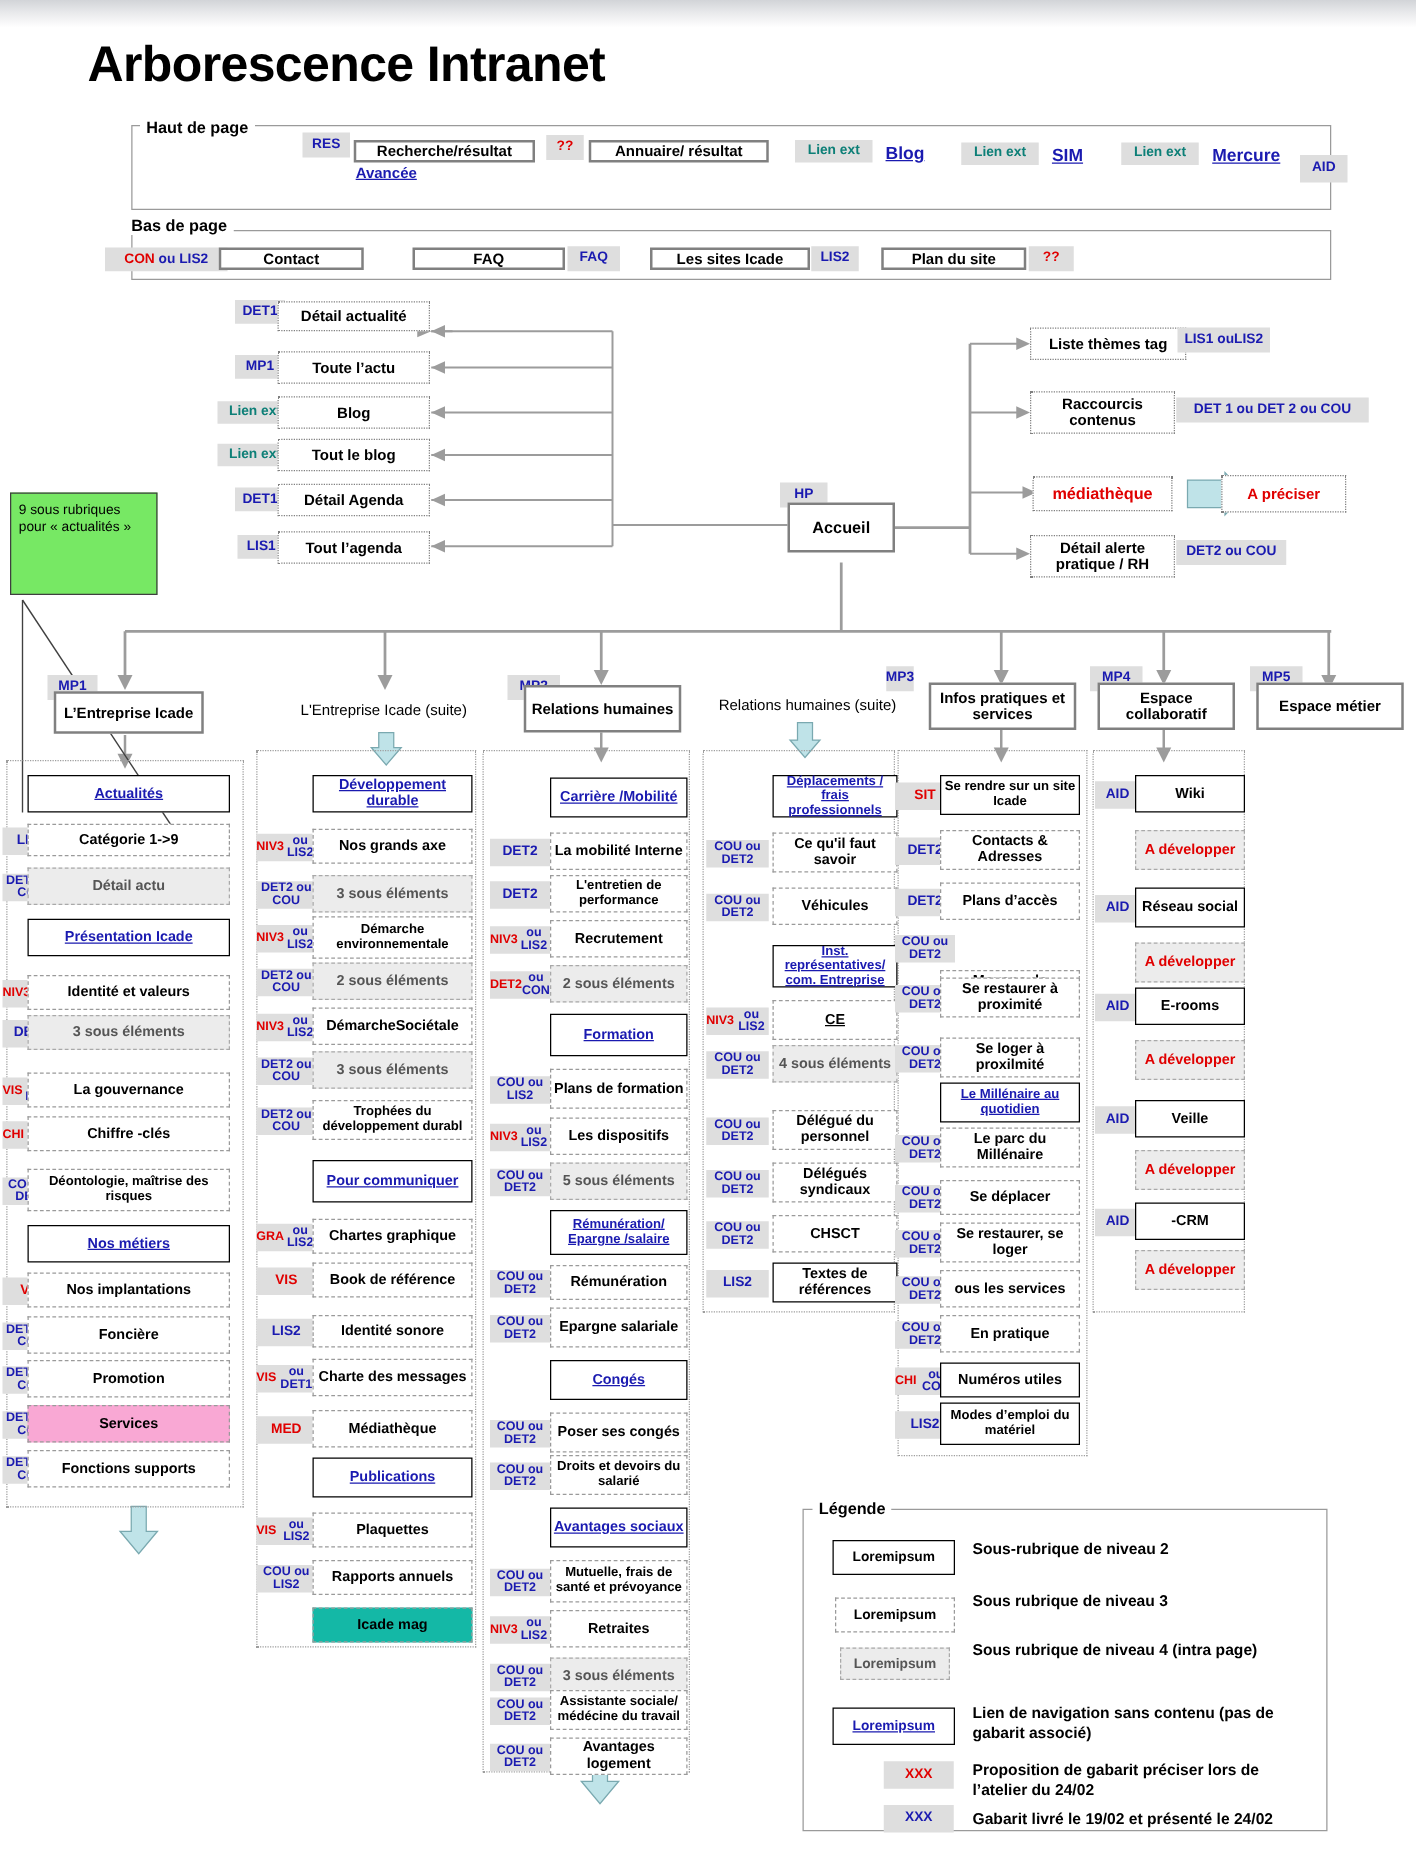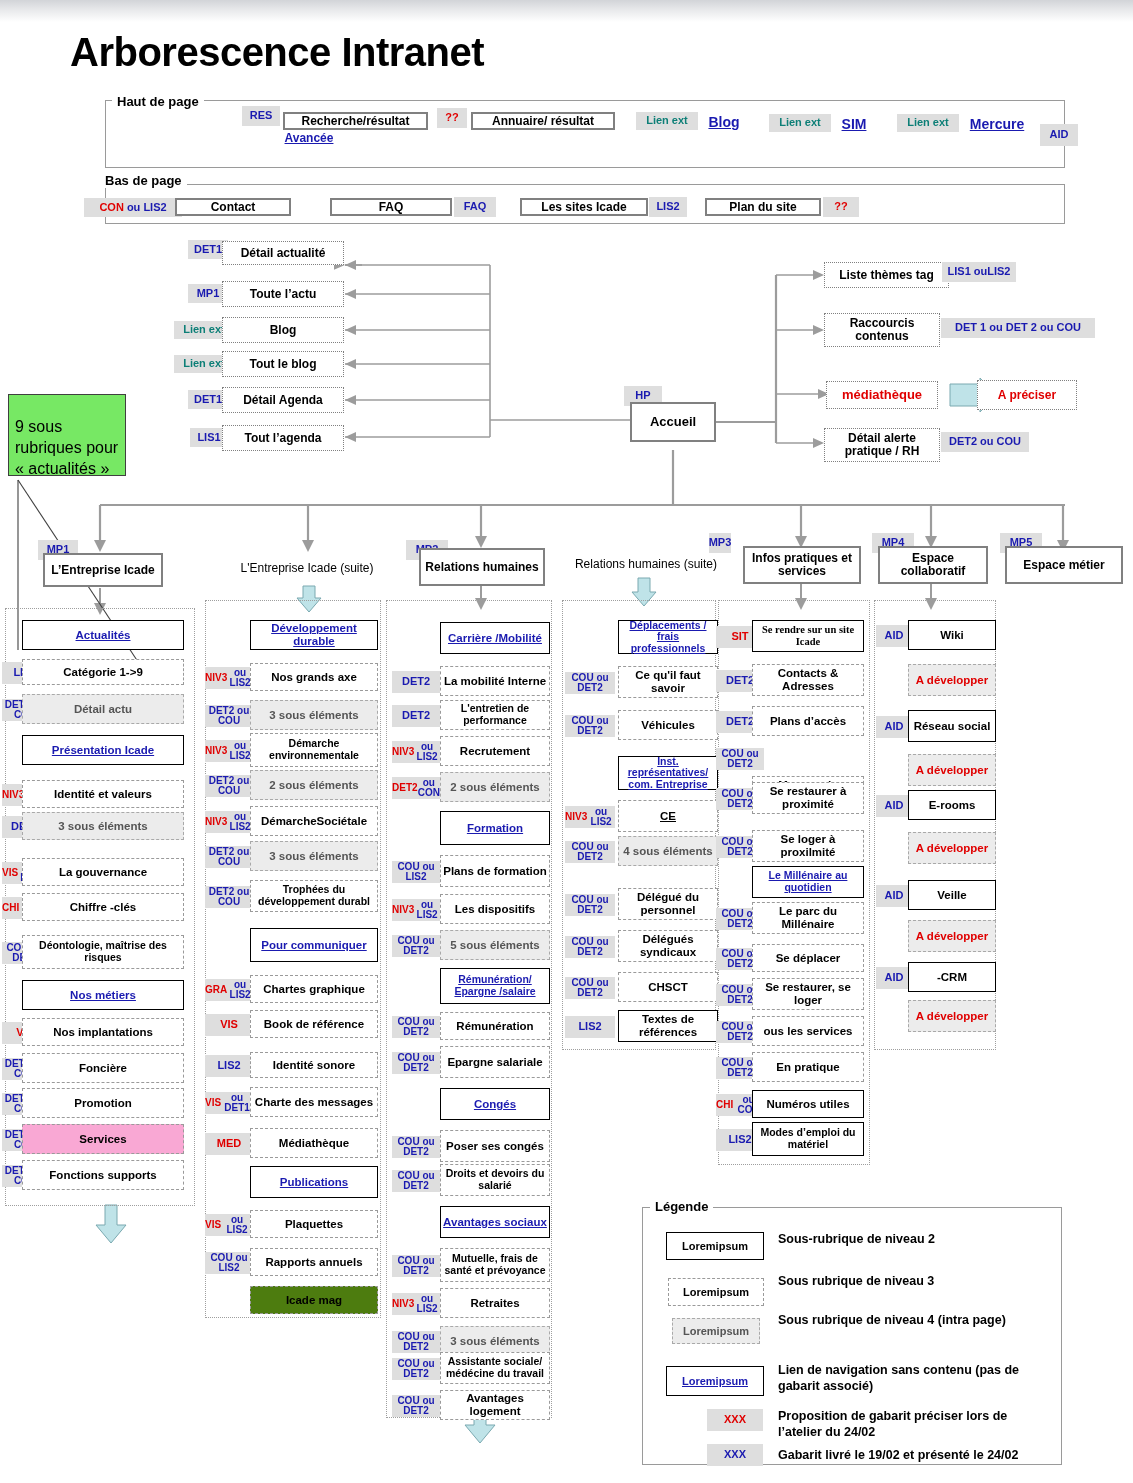--- a/index.html
+++ b/index.html
@@ -43,21 +43,21 @@
   
   .frame{position:absolute;border:1px solid #9a9a9a;box-sizing:border-box;}
   .frametitle{position:absolute;background:#fff;font-size:13px;font-weight:bold;
     padding:0 5px;color:#000;}
 
   
   .colframe{position:absolute;border:1.4px dotted #9e9e9e;box-sizing:border-box;}
 
   
   .greennote{position:absolute;background:#77e864;border:1px solid #3f3f3f;
-    font-size:16px;color:#000;padding:22px 6px;box-sizing:border-box;
+    font-size:11px;color:#000;padding:6px 6px;box-sizing:border-box;
     line-height:1.3;}
 
   svg.wires{position:absolute;left:0;top:0;width:1133px;height:1483px;
     pointer-events:none;}
 
   .legendbox{position:absolute;box-sizing:border-box;display:flex;
     align-items:center;justify-content:center;font-size:11px;font-weight:bold;}
   .legendtxt{position:absolute;font-size:12.5px;font-weight:bold;color:#000;
     line-height:1.25;}
 </style>
@@ -335,21 +335,21 @@
       <span class="r">MED</span>
     </div>
     <div style="position: absolute; left: 250px; top: 1128px; width: 128px; height: 30px; box-sizing: border-box; display: flex; align-items: center; justify-content: center; text-align: center; font-weight: bold; line-height: 1.1; font-size: 11.5px; border: 1.2px dashed rgb(154, 154, 154); background: rgb(255, 255, 255);">Médiathèque</div>
     <div style="position: absolute; left: 250px; top: 1166px; width: 128px; height: 32px; box-sizing: border-box; display: flex; align-items: center; justify-content: center; text-align: center; font-weight: bold; line-height: 1.1; font-size: 11.5px; border: 1.5px solid rgb(0, 0, 0); background: rgb(255, 255, 255);">
       <span style="color:#1a1ab0;text-decoration:underline;">Publications</span>
     </div>
     <div class="tag" style="left: 205px; top: 1214px; width: 48px; height: 22px; font-size: 10px;"><span class="r">VIS</span> ou LIS2</div>
     <div style="position: absolute; left: 250px; top: 1210px; width: 128px; height: 28px; box-sizing: border-box; display: flex; align-items: center; justify-content: center; text-align: center; font-weight: bold; line-height: 1.1; font-size: 11.5px; border: 1.2px dashed rgb(154, 154, 154); background: rgb(255, 255, 255);">Plaquettes</div>
     <div class="tag" style="left: 205px; top: 1252px; width: 48px; height: 22px; font-size: 10px;">COU ou LIS2</div>
     <div style="position: absolute; left: 250px; top: 1248px; width: 128px; height: 28px; box-sizing: border-box; display: flex; align-items: center; justify-content: center; text-align: center; font-weight: bold; line-height: 1.1; font-size: 11.5px; border: 1.2px dashed rgb(154, 154, 154); background: rgb(255, 255, 255);">Rapports annuels</div>
-    <div style="position: absolute; left: 250px; top: 1286px; width: 128px; height: 28px; box-sizing: border-box; display: flex; align-items: center; justify-content: center; text-align: right; font-weight: bold; line-height: 1.1; font-size: 11.5px; border: 1.2px dashed rgb(154, 154, 154); background: #4d7c0f;">Icade mag</div>
+    <div style="position: absolute; left: 250px; top: 1286px; width: 128px; height: 28px; box-sizing: border-box; display: flex; align-items: center; justify-content: center; text-align: right; font-weight: bold; line-height: 1.1; font-size: 11.5px; border: 1.2px dashed rgb(154, 154, 154); background: #14b8a6;">Icade mag</div>
   </div>
 <div id="col3-host">
     <div style="position: absolute; left: 440px; top: 622px; width: 110px; height: 32px; box-sizing: border-box; display: flex; align-items: center; justify-content: center; text-align: center; font-weight: bold; line-height: 1.1; font-size: 11.5px; border: 1.5px solid rgb(0, 0, 0); background: rgb(255, 255, 255);">
       <span style="color:#1a1ab0;text-decoration:underline;">Carrière /Mobilité</span>
     </div>
     <div class="tag" style="left: 392px; top: 671px; width: 48px; height: 22px; font-size: 11px;">DET2</div>
     <div style="position: absolute; left: 440px; top: 666px; width: 110px; height: 30px; box-sizing: border-box; display: flex; align-items: center; justify-content: center; text-align: center; font-weight: bold; line-height: 1.1; font-size: 11.5px; border: 1.2px dashed rgb(154, 154, 154); background: rgb(255, 255, 255);">La mobilité Interne</div>
     <div class="tag" style="left: 392px; top: 705px; width: 48px; height: 22px; font-size: 11px;">DET2</div>
     <div style="position: absolute; left: 440px; top: 700px; width: 110px; height: 30px; box-sizing: border-box; display: flex; align-items: center; justify-content: center; text-align: center; font-weight: bold; line-height: 1.1; font-size: 10.5px; border: 1.2px dashed rgb(154, 154, 154); background: rgb(255, 255, 255);">L'entretien de performance</div>
     <div class="tag" style="left: 392px; top: 741px; width: 48px; height: 22px; font-size: 10px;"><span class="r">NIV3</span> ou LIS2</div>
@@ -414,21 +414,21 @@
     <div style="position: absolute; left: 618px; top: 930px; width: 100px; height: 32px; box-sizing: border-box; display: flex; align-items: center; justify-content: center; text-align: center; font-weight: bold; line-height: 1.1; font-size: 11.5px; border: 1.2px dashed rgb(154, 154, 154); background: rgb(255, 255, 255);">Délégués syndicaux</div>
     <div class="tag" style="left: 565px; top: 977px; width: 50px; height: 22px; font-size: 10px;">COU ou DET2</div>
     <div style="position: absolute; left: 618px; top: 972px; width: 100px; height: 30px; box-sizing: border-box; display: flex; align-items: center; justify-content: center; text-align: center; font-weight: bold; line-height: 1.1; font-size: 11.5px; border: 1.2px dashed rgb(154, 154, 154); background: rgb(255, 255, 255);">CHSCT</div>
     <div class="tag" style="left: 565px; top: 1016px; width: 50px; height: 22px; font-size: 11px;">LIS2</div>
     <div style="position: absolute; left: 618px; top: 1010px; width: 100px; height: 32px; box-sizing: border-box; display: flex; align-items: center; justify-content: center; text-align: center; font-weight: bold; line-height: 1.1; font-size: 11.5px; border: 1.5px solid rgb(0, 0, 0); background: rgb(255, 255, 255);">Textes de références</div>
   </div>
 <div id="col5-host">
     <div class="tag" style="left: 716px; top: 626px; width: 48px; height: 22px; font-size: 11px;">
       <span class="r">SIT</span>
     </div>
-    <div style="position: absolute; left: 752px; top: 620px; width: 112px; height: 32px; box-sizing: border-box; display: flex; align-items: center; justify-content: center; text-align: center; font-weight: bold; line-height: 1.1; font-size: 10.5px; border: 1.5px solid rgb(0, 0, 0); background: rgb(255, 255, 255); font-family: Liberation Serif, serif;">Se rendre sur un site Icade</div>
+    <div style="position: absolute; left: 752px; top: 620px; width: 112px; height: 32px; box-sizing: border-box; display: flex; align-items: center; justify-content: center; text-align: center; font-weight: bold; line-height: 1.1; font-size: 10.5px; border: 1.5px solid rgb(0, 0, 0); background: rgb(255, 255, 255);">Se rendre sur un site Icade</div>
     <div class="tag" style="left: 716px; top: 670px; width: 48px; height: 22px; font-size: 11px;">DET2</div>
     <div style="position: absolute; left: 752px; top: 664px; width: 112px; height: 32px; box-sizing: border-box; display: flex; align-items: center; justify-content: center; text-align: center; font-weight: bold; line-height: 1.1; font-size: 11.5px; border: 1.2px dashed rgb(154, 154, 154); background: rgb(255, 255, 255);">Contacts &amp; Adresses</div>
     <div class="tag" style="left: 716px; top: 711px; width: 48px; height: 22px; font-size: 11px;">DET2</div>
     <div style="position: absolute; left: 752px; top: 706px; width: 112px; height: 30px; box-sizing: border-box; display: flex; align-items: center; justify-content: center; text-align: center; font-weight: bold; line-height: 1.1; font-size: 11.5px; border: 1.2px dashed rgb(154, 154, 154); background: rgb(255, 255, 255);">Plans d’accès</div>
     <div class="tag" style="left: 716px; top: 748px; width: 48px; height: 22px; font-size: 10px;">COU ou DET2</div>
     <div style="position: absolute; left: 752px; top: 776px; width: 112px; height: 32px; box-sizing: border-box; display: flex; align-items: center; justify-content: center; text-align: center; font-weight: bold; line-height: 1.1; font-size: 11.5px; border: 1.2px dashed rgb(154, 154, 154); background: rgb(255, 255, 255);">Moyens de transports</div>
     <div class="tag" style="left: 716px; top: 788px; width: 48px; height: 22px; font-size: 10px;">COU ou DET2</div>
     <div style="position: absolute; left: 752px; top: 782px; width: 112px; height: 32px; box-sizing: border-box; display: flex; align-items: center; justify-content: center; text-align: center; font-weight: bold; line-height: 1.1; font-size: 11.5px; border: 1.2px dashed rgb(154, 154, 154); background: rgb(255, 255, 255);">Se restaurer à proximité</div>
     <div class="tag" style="left: 716px; top: 836px; width: 48px; height: 22px; font-size: 10px;">COU ou DET2</div>
     <div style="position: absolute; left: 752px; top: 830px; width: 112px; height: 32px; box-sizing: border-box; display: flex; align-items: center; justify-content: center; text-align: center; font-weight: bold; line-height: 1.1; font-size: 11.5px; border: 1.2px dashed rgb(154, 154, 154); background: rgb(255, 255, 255);">Se loger à proxilmité</div>

